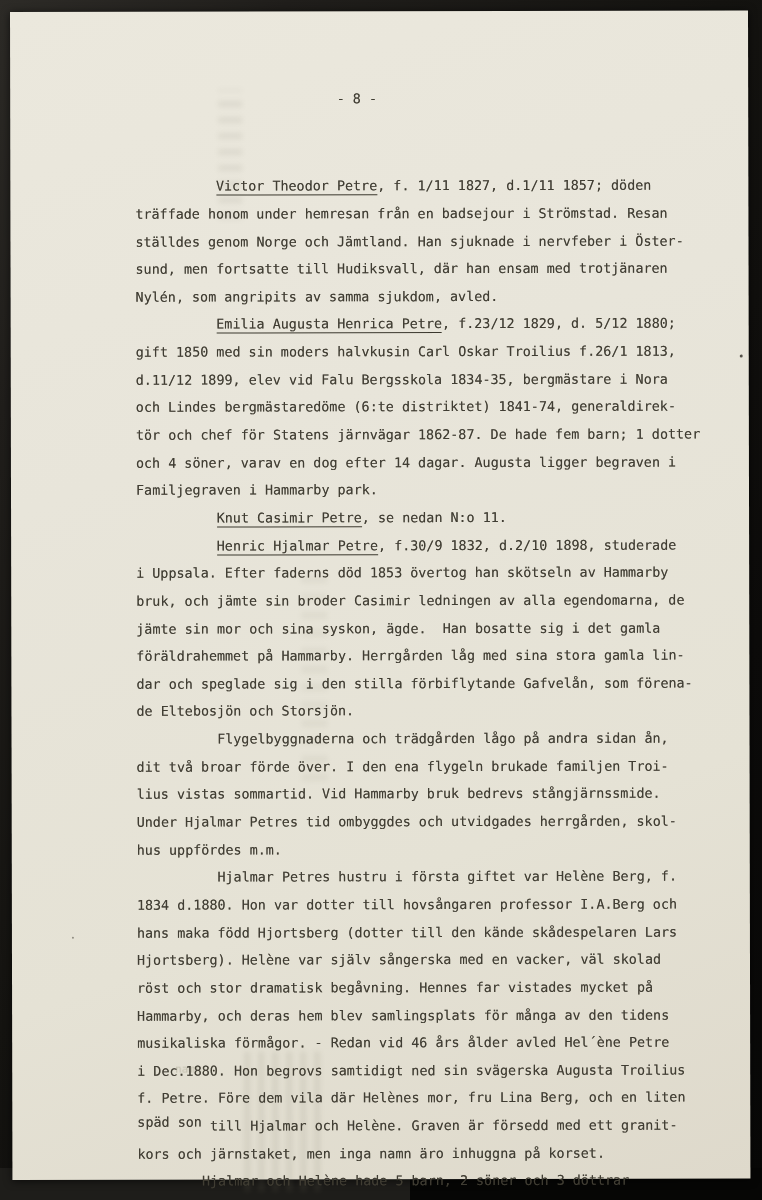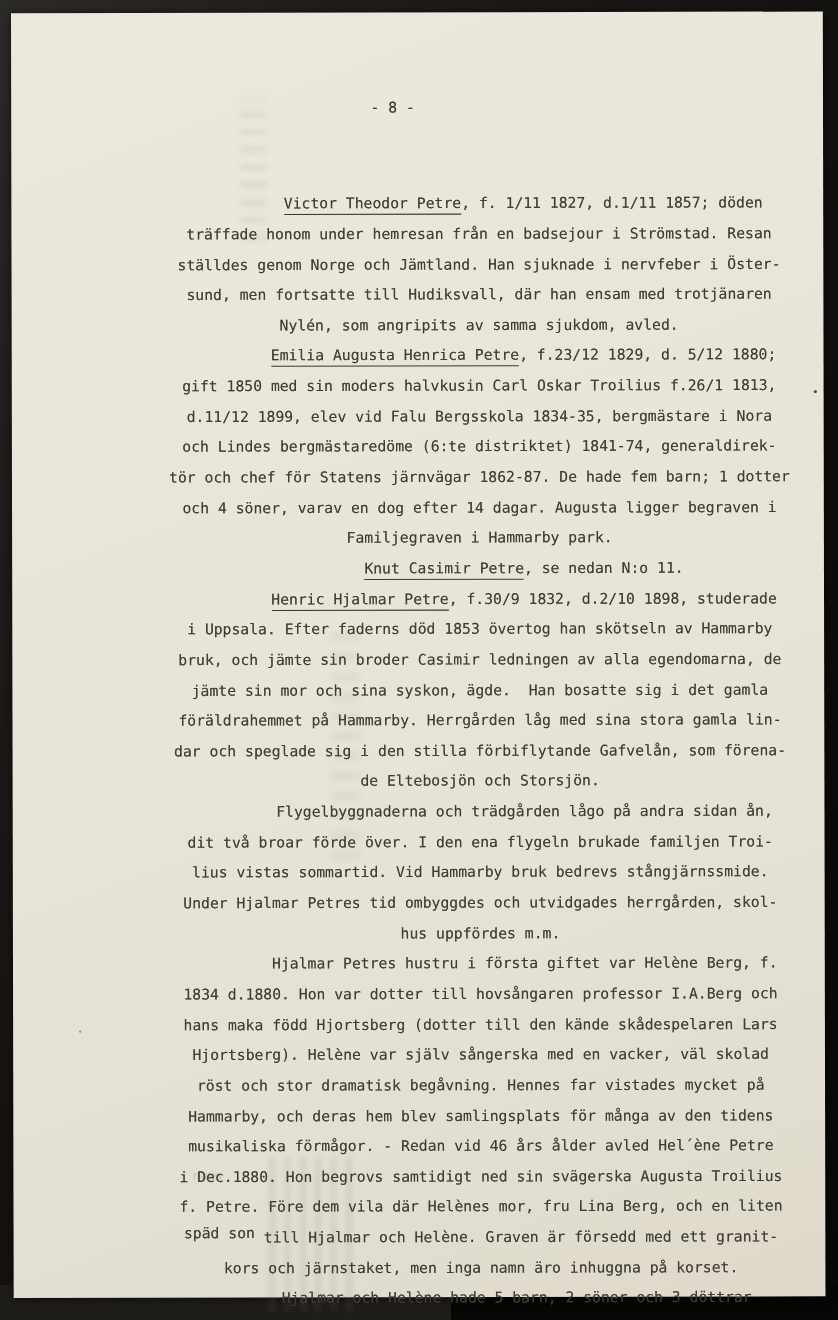--- a/index.html
+++ b/index.html
@@ -30,21 +30,21 @@
   }
   .text-block{
     position:absolute;left:125px;top:19px;width:600px;
     white-space:pre;
     font-size:13.4px;
     line-height:27.65px;
     color:#403d33;
     text-shadow:0 0 0.6px rgba(62,58,47,0.55);
   }
   .heading-line{margin-bottom:4px;}
-  .line{height:27.65px;text-align:center;}
+  .line{height:27.65px;}
   .u{
     border-bottom:1.4px solid #3b382e;
     padding-bottom:1px;
   }
   .raised{position:relative;top:-4px;margin-top:41px;}
   
   .ghost{
     position:absolute;
     opacity:0.10;
     filter:blur(2.5px);

